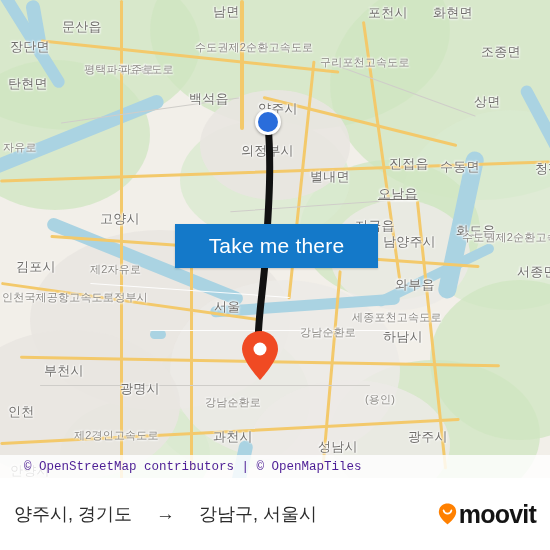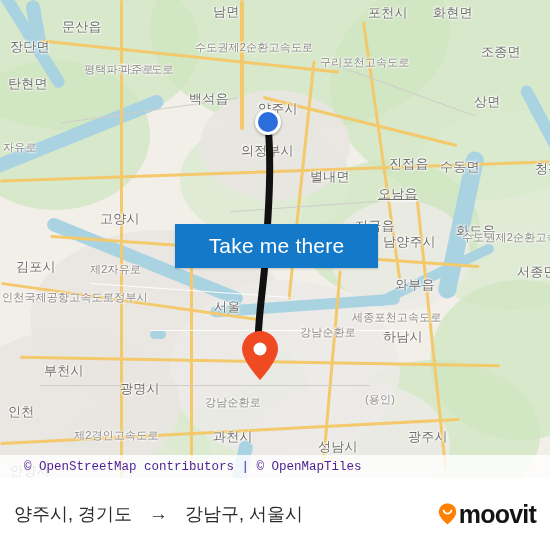--- a/index.html
+++ b/index.html
@@ -78,21 +78,21 @@
   }
 
   
   .footer {
     position:absolute; left:0; top:478px; width:550px; height:72px;
     background:#ffffff;
     display:flex; align-items:center; justify-content:space-between;
     padding: 0 14px 0 14px;
   }
   .trip {
-    display:flex; align-items:center; gap:17px;
+    display:flex; align-items:center; gap:24px;
     font-size:18px; color:#2b2b2b; white-space:nowrap;
   }
   .arrow { font-size:19px; color:#2b2b2b; }
   .brand { display:flex; align-items:center; gap:2px; }
   .brand-mark { width:19px; height:22px; flex:0 0 auto; }
   .brand-text { font-size:25px; font-weight:bold; color:#141414; letter-spacing:-0.8px; }
 </style>
 </head>
 <body>
 

